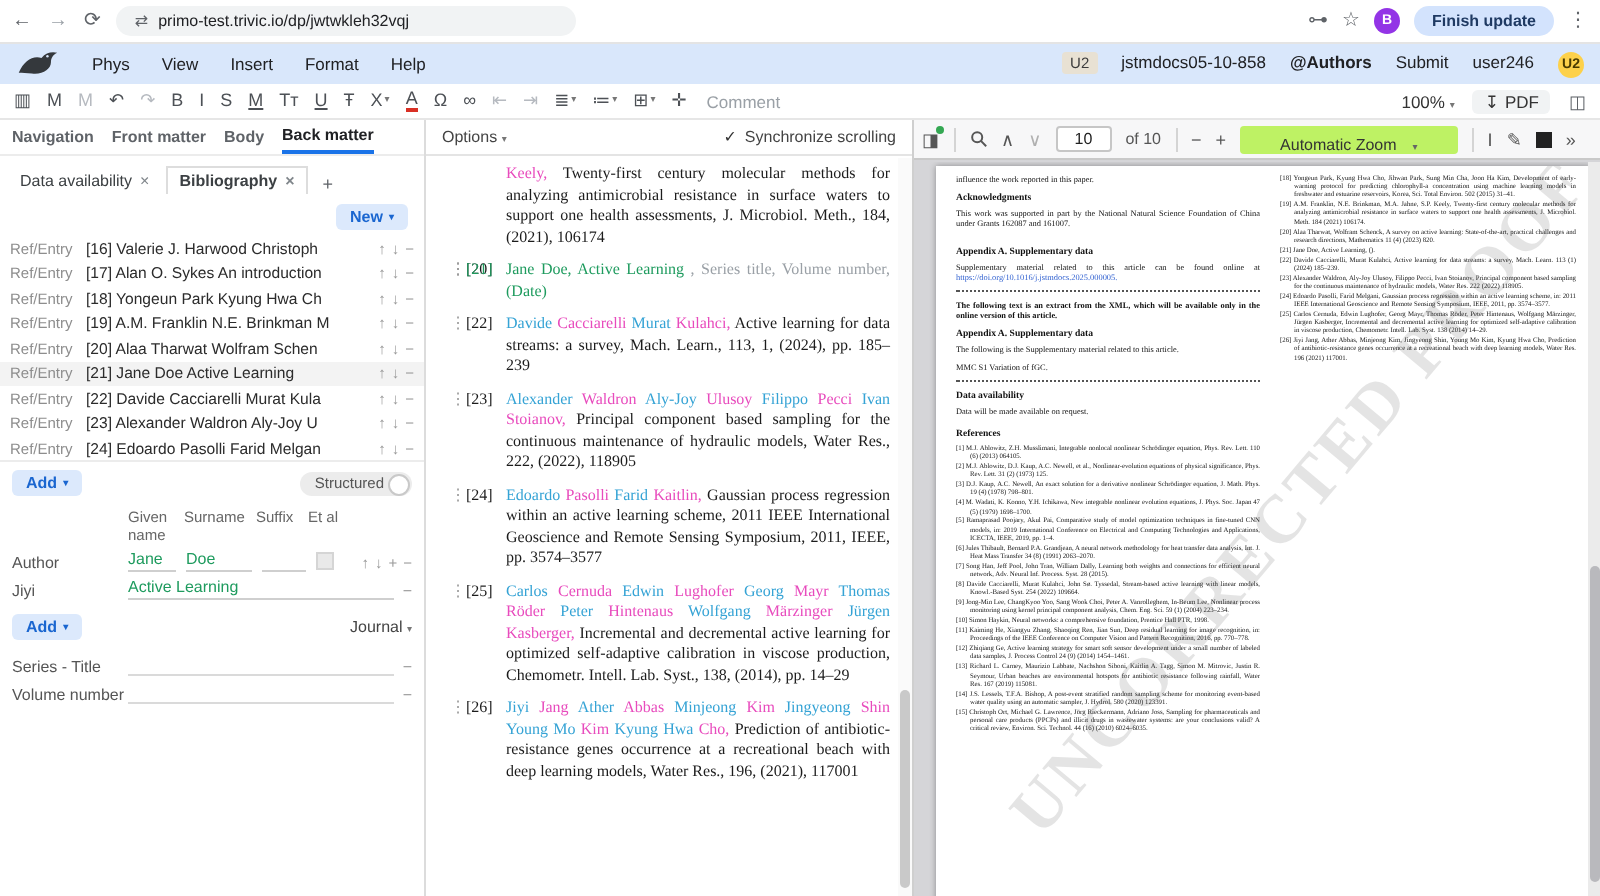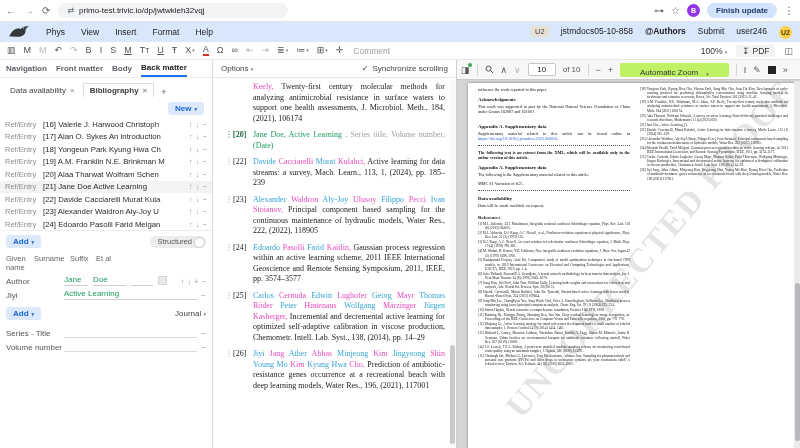--- a/index.html
+++ b/index.html
@@ -59,21 +59,21 @@
   .lp-row.sel{background:#f3f3f3;}
   .lp-row .rlabel{width:34px;font-size:7.5px;color:#8d8d8d;flex:none;}
   .lp-row .rtext{flex:1;font-size:7.8px;color:#2b2b2b;white-space:nowrap;overflow:hidden;margin-left:4px;}
   .rowctl{flex:none;display:flex;gap:3px;color:#9a9a9a;font-size:7.5px;margin-left:3px;}
   #lp-addrow{display:flex;align-items:center;justify-content:space-between;border-top:1px solid #ececec;padding:4px 6px;}
   #structured{display:flex;align-items:center;}
   #structured .spill{background:#ececec;border-radius:8px;font-size:7.5px;color:#555;padding:1.5px 14px 1.5px 7px;position:relative;}
   #structured .knob{width:11px;height:11px;border-radius:50%;background:#fff;border:1px solid #c9c9c9;position:absolute;right:1px;top:1px;}
   
   #lp-form{padding:2px 6px;font-size:7.5px;color:#555;}
-  .fhead{display:flex;color:#666;}
+  .fhead{display:flex;margin-left:58px;color:#666;}
   .fhead .h1{width:28px;}
   .fhead .h2{width:36px;}
   .fhead .h3{width:26px;}
   .fhead .h4{width:20px;}
   .frow{display:flex;align-items:flex-end;min-height:14px;margin-top:0;}
   .flabel{width:58px;flex:none;color:#555;font-size:8px;}
   .ufield{border-bottom:1px solid #cfcfcf;font-size:8px;color:#1e9b5e;height:11px;}
   .f-given{width:24px;margin-right:5px;}
   .f-sur{width:33px;margin-right:5px;}
   .f-suf{width:22px;margin-right:5px;}

